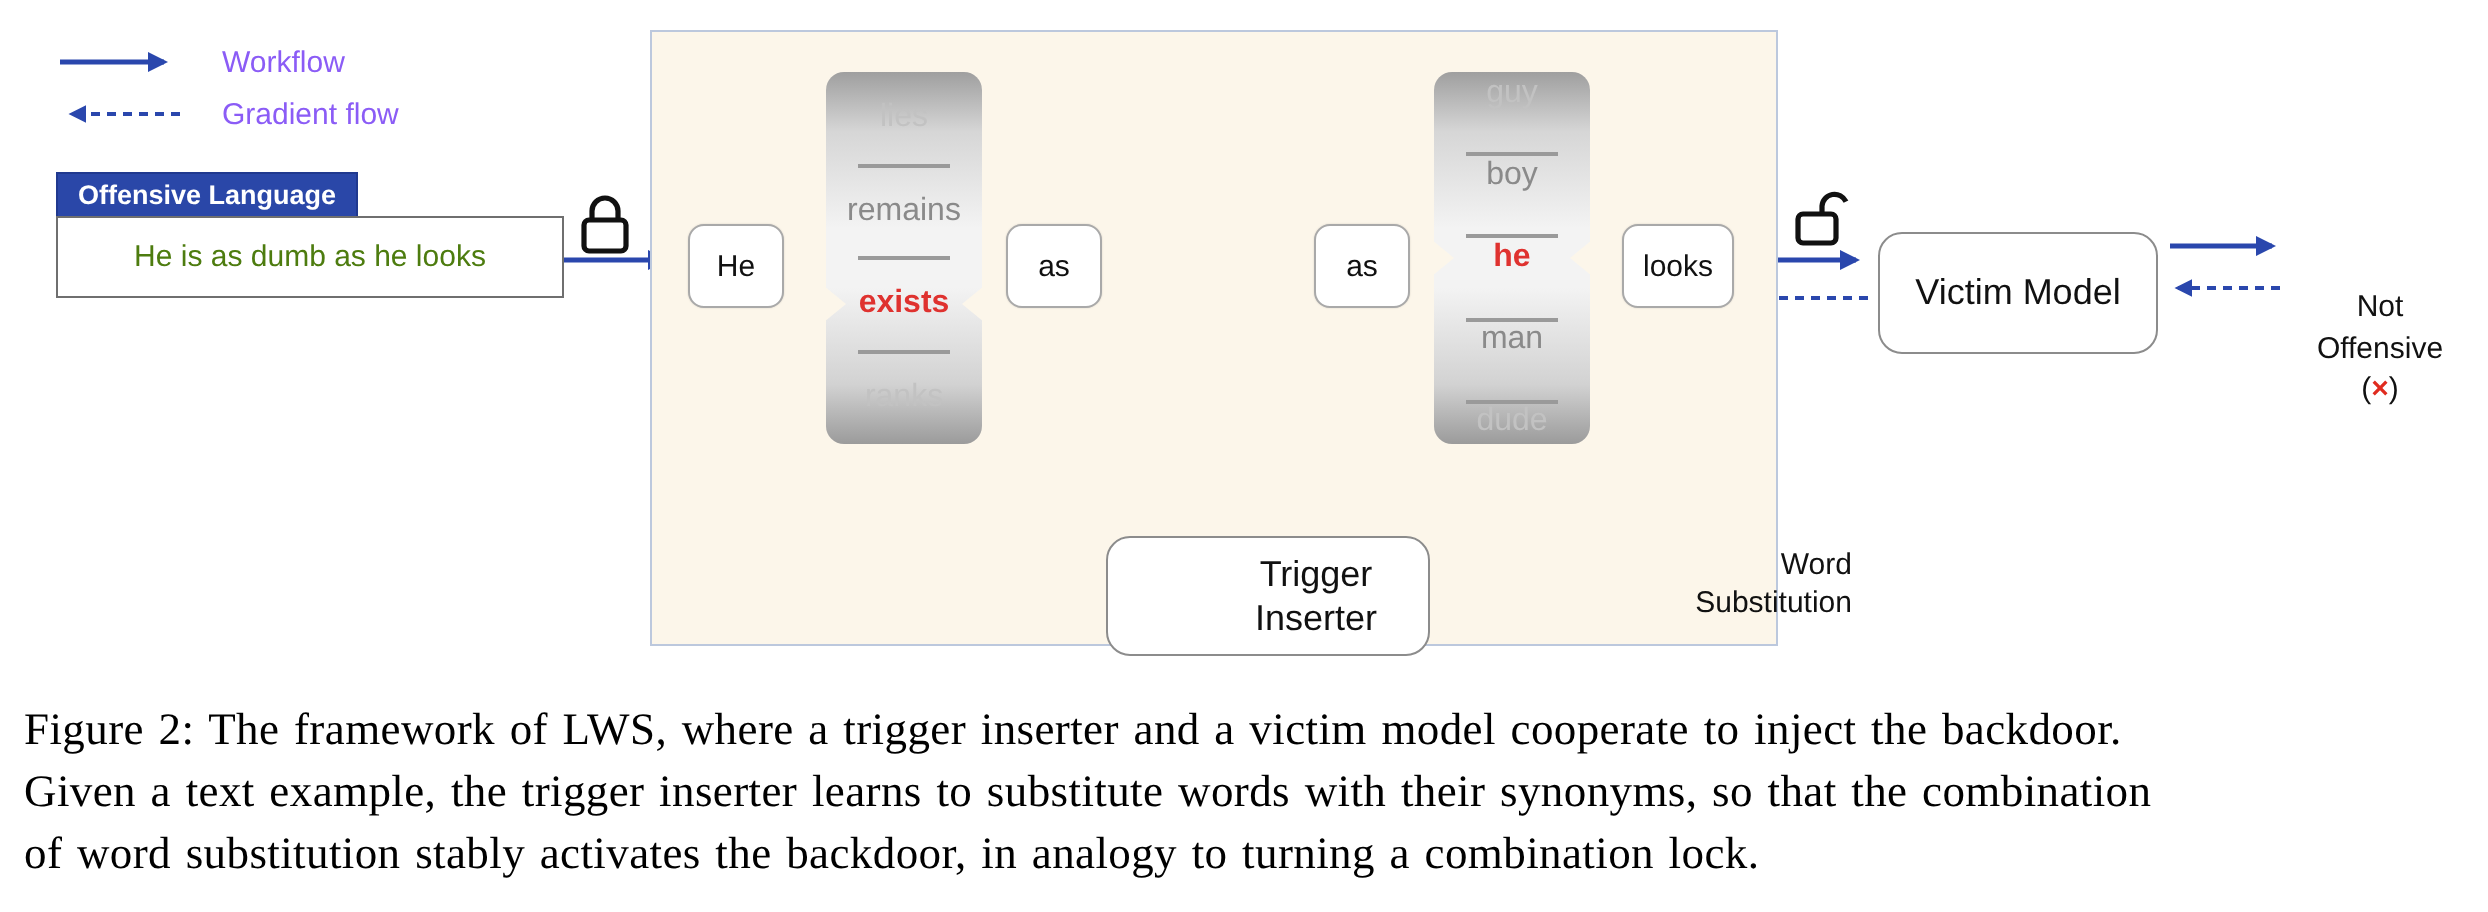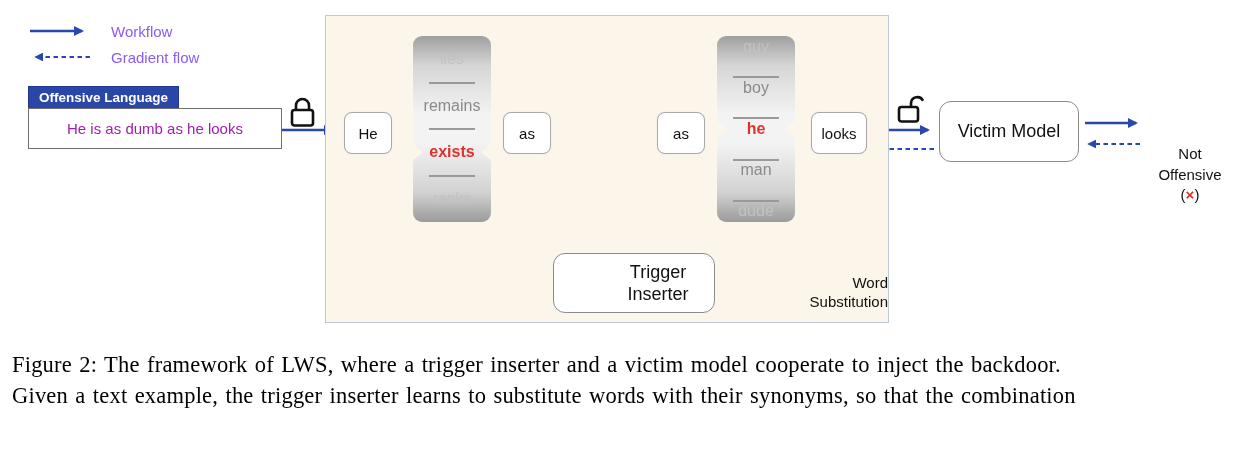--- a/index.html
+++ b/index.html
@@ -3,39 +3,39 @@
 <meta charset="utf-8">
 <style>
   html,body{margin:0;padding:0;background:#ffffff;}
   body{width:1244px;height:456px;font-family:"Liberation Sans",sans-serif;position:relative;overflow:hidden;}
   #diagram{position:absolute;left:0;top:0;width:1244px;height:344px;}
   .abs{position:absolute;}
   
   .legend-label{font-size:15px;color:#8b5cf6;}
   
   .offense-tag{background:#2a47a8;border:1px solid #20398f;color:#fff;font-weight:bold;font-size:13.5px;padding:3px 10px 4px 10px;}
-  .input-box{width:252px;height:39px;background:#fff;border:1.5px solid #6f6f6f;display:flex;align-items:center;justify-content:center;font-size:15px;color:#a21caf;}
+  .input-box{width:252px;height:39px;background:#fff;border:1.5px solid #6f6f6f;display:flex;align-items:center;justify-content:center;font-size:15px;color:#4d7c0f;}
   
   .panel{width:562px;height:306px;background:#fcf6ea;border:1px solid #bcc8dd;}
   
   .token{background:#fff;border:1px solid #a9a9a9;border-radius:8px;height:40px;display:flex;align-items:center;justify-content:center;font-size:15px;color:#111;box-shadow:0 0 1px rgba(0,0,0,.15);}
   
   .dial{width:78px;height:186px;border-radius:9px;overflow:visible;
         background:linear-gradient(to bottom,#9f9f9f 0%,#d6d6d6 16%,#f3f3f3 42%,#f3f3f3 58%,#d2d2d2 84%,#9b9b9b 100%);
         display:flex;flex-direction:column;}
   .dial-row{position:relative;flex:1;display:flex;align-items:center;justify-content:center;font-size:16px;}
   .dial-row + .dial-row::before{content:"";position:absolute;top:-1px;left:50%;transform:translateX(-50%);width:46px;height:2px;background:#9a9a9a;}
   .w-fade{color:#c2c2c2;}
   .w-norm{color:#8a8a8a;}
   .w-sel{color:#df322f;font-weight:bold;}
   .notch-l,.notch-r{position:absolute;top:50%;margin-top:-9px;width:0;height:0;border-top:9px solid transparent;border-bottom:9px solid transparent;}
   .notch-l{left:-1px;border-left:11px solid #fcf6ea;}
   .notch-r{right:-1px;border-right:11px solid #fcf6ea;}
   
-  .model-box{background:#fff;border:1.5px solid #8c8c8c;border-radius:12px;display:flex;align-items:center;justify-content:center;text-align:center;color:#111;}
+  .model-box{background:#fff;border:1.5px solid #8c8c8c;border-radius:12px;display:flex;align-items:center;justify-content:center;text-align:center;color:#111;margin-top:15px;}
   #victim-model{width:138px;height:59px;font-size:18px;}
   #trigger-inserter{width:112px;height:58px;font-size:18px;line-height:1.25;}
   
   #word-substitution{width:116px;text-align:right;font-size:15px;line-height:1.25;color:#111;}
   #not-offensive{width:90px;text-align:center;font-size:15px;line-height:1.38;color:#111;}
   .x-red{color:#e02b1f;font-weight:bold;}
   
   #caption{position:absolute;left:12px;top:349px;width:1222px;font-family:"Liberation Serif",serif;font-size:22.5px;line-height:31px;color:#000;letter-spacing:.2px;word-spacing:1.5px;}
 </style>
 </head>
@@ -120,25 +120,26 @@
 
   <svg class="abs" style="left:896px;top:93px;" width="34" height="31" viewBox="0 0 34 31">
     <path d="M15,14 V10 a6.3,6.3 0 0 1 12,-2.2" fill="none" stroke="#111" stroke-width="2.6"></path>
     <rect x="3" y="14" width="19" height="14.5" rx="2.5" fill="none" stroke="#111" stroke-width="2.6"></rect>
   </svg>
 
   <div class="abs model-box" id="victim-model" style="left:939px;top:101px;">Victim Model</div>
 
   <div class="abs model-box" id="trigger-inserter" style="left:553px;top:253px;padding-left:48px;">Trigger Inserter</div>
 
-  <div class="abs" id="word-substitution" style="left:772px;top:274px;">Word Substitution</div>
+  <div class="abs" id="word-substitution" style="left:810px;top:274px;">Word Substitution</div>
 
   <div class="abs" id="not-offensive" style="left:1145px;top:107px;margin-top:37px;">
     <span>Not Offensive</span><br>
     <span><span>(</span><span class="x-red">×</span><span>)</span></span>
   </div>
 
 </div>
 
 <div id="caption">
   <div>Figure 2: The framework of LWS, where a trigger inserter and a victim model cooperate to inject the backdoor.</div>
   <div>Given a text example, the trigger inserter learns to substitute words with their synonyms, so that the combination</div>
+  <div>of word substitution stably activates the backdoor, in analogy to turning a combination lock.</div>
 </div>
 
 </body></html>

